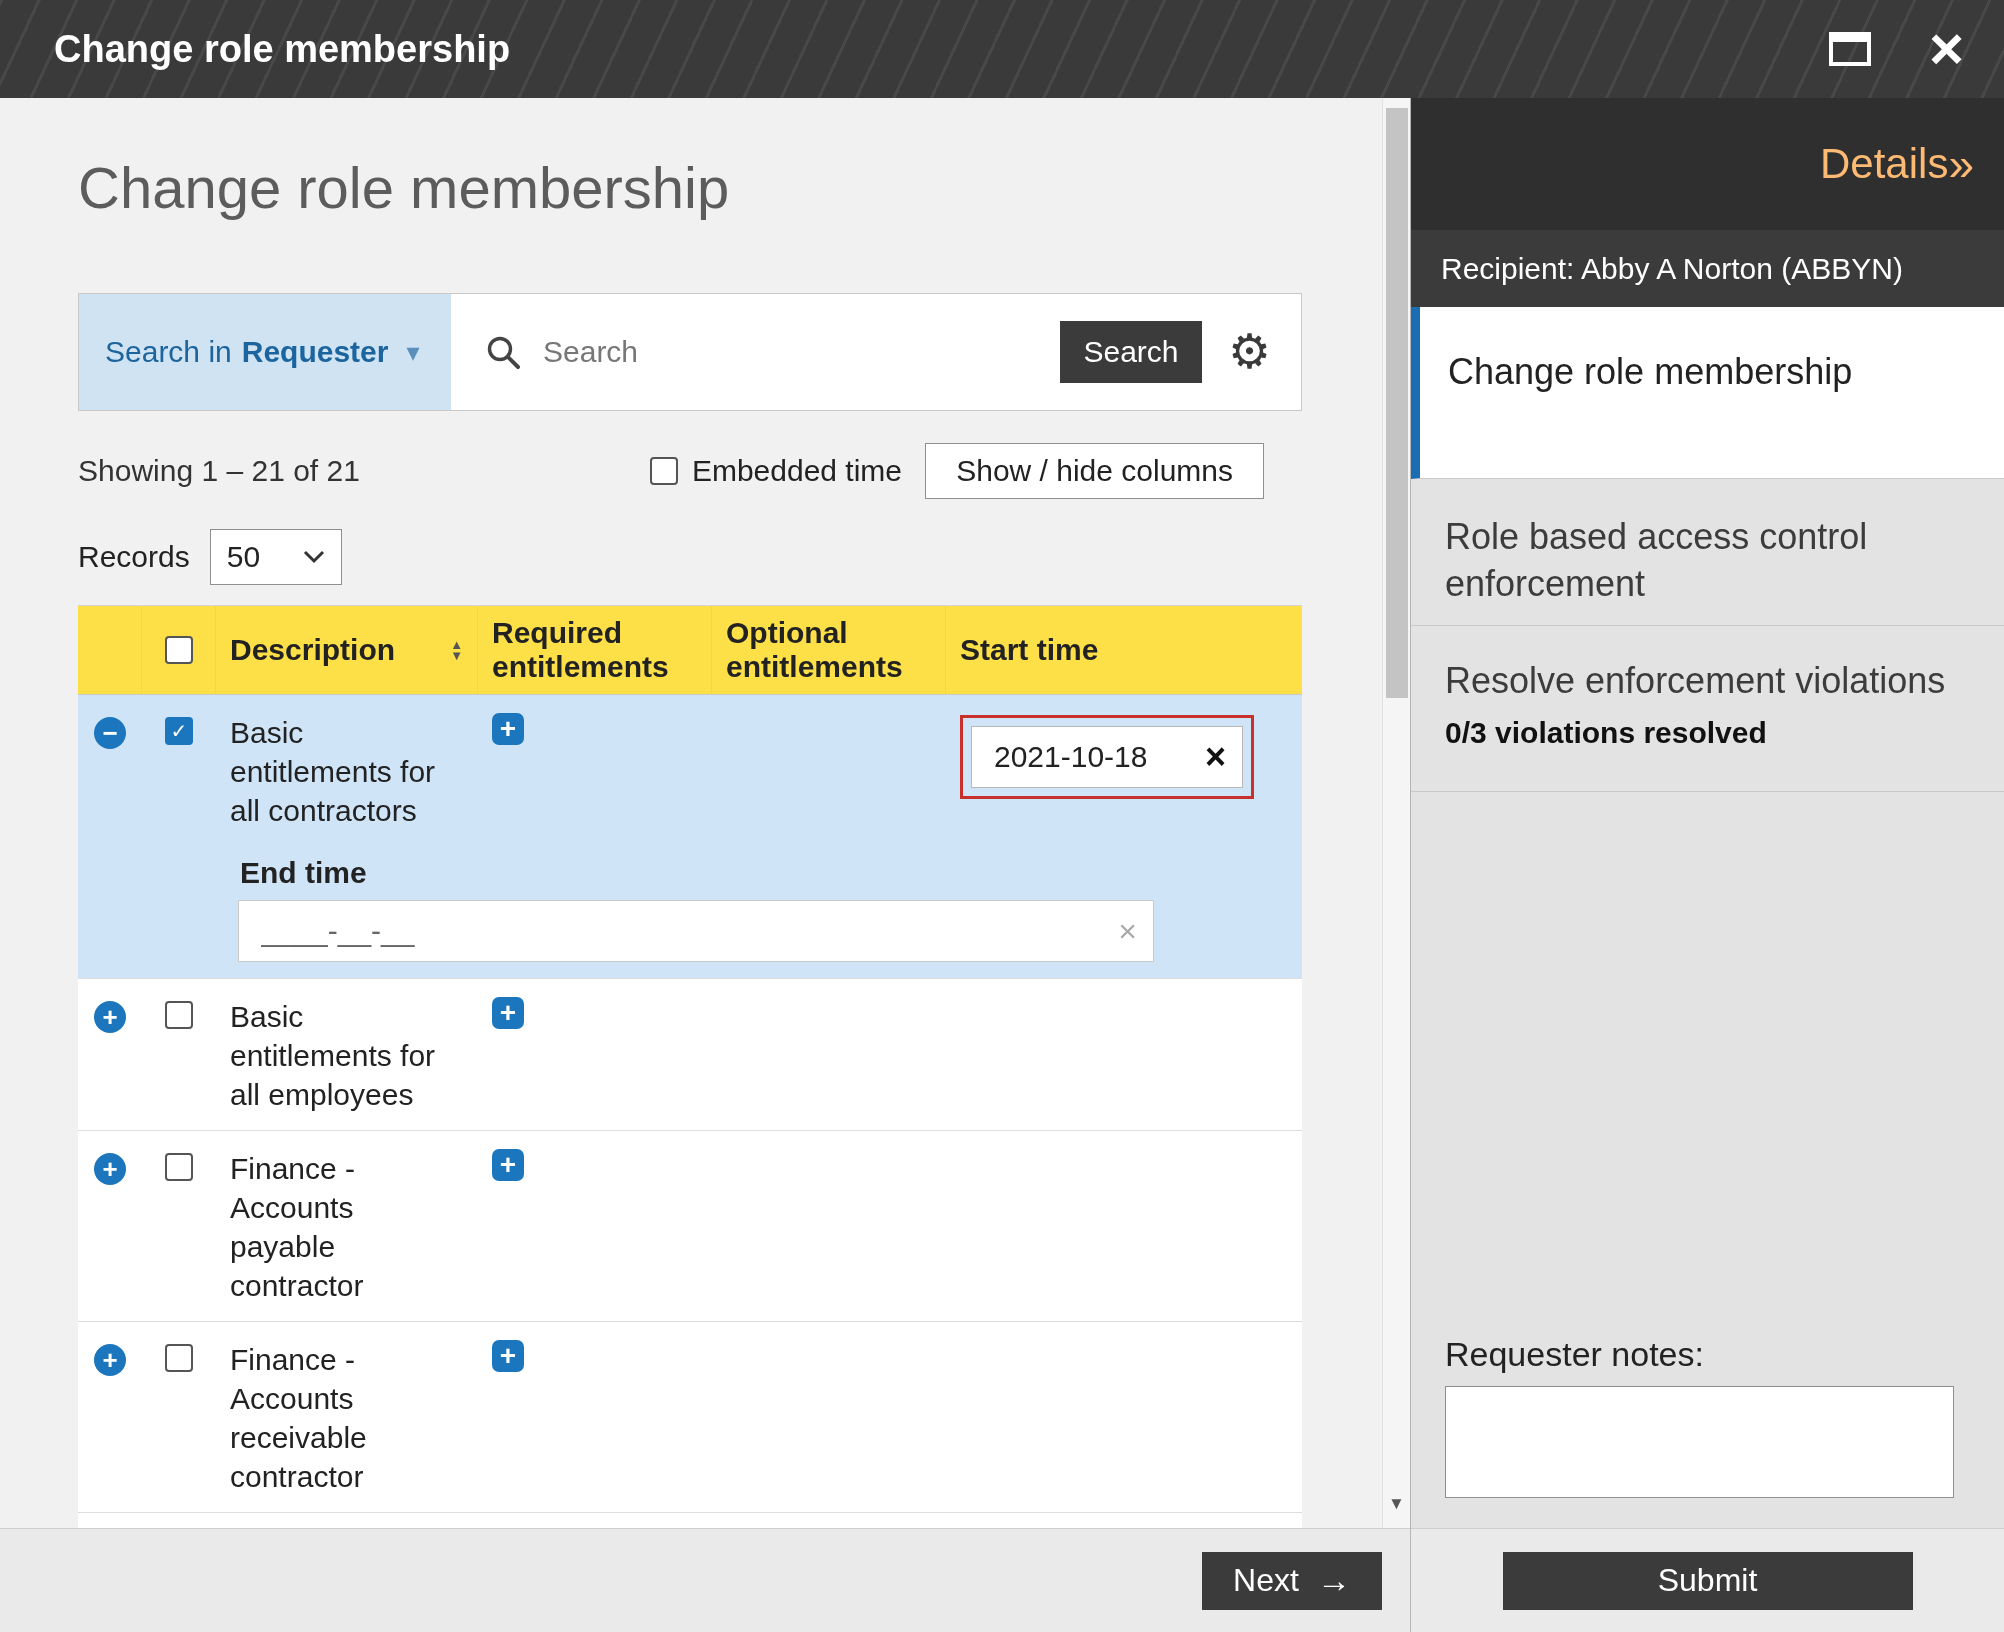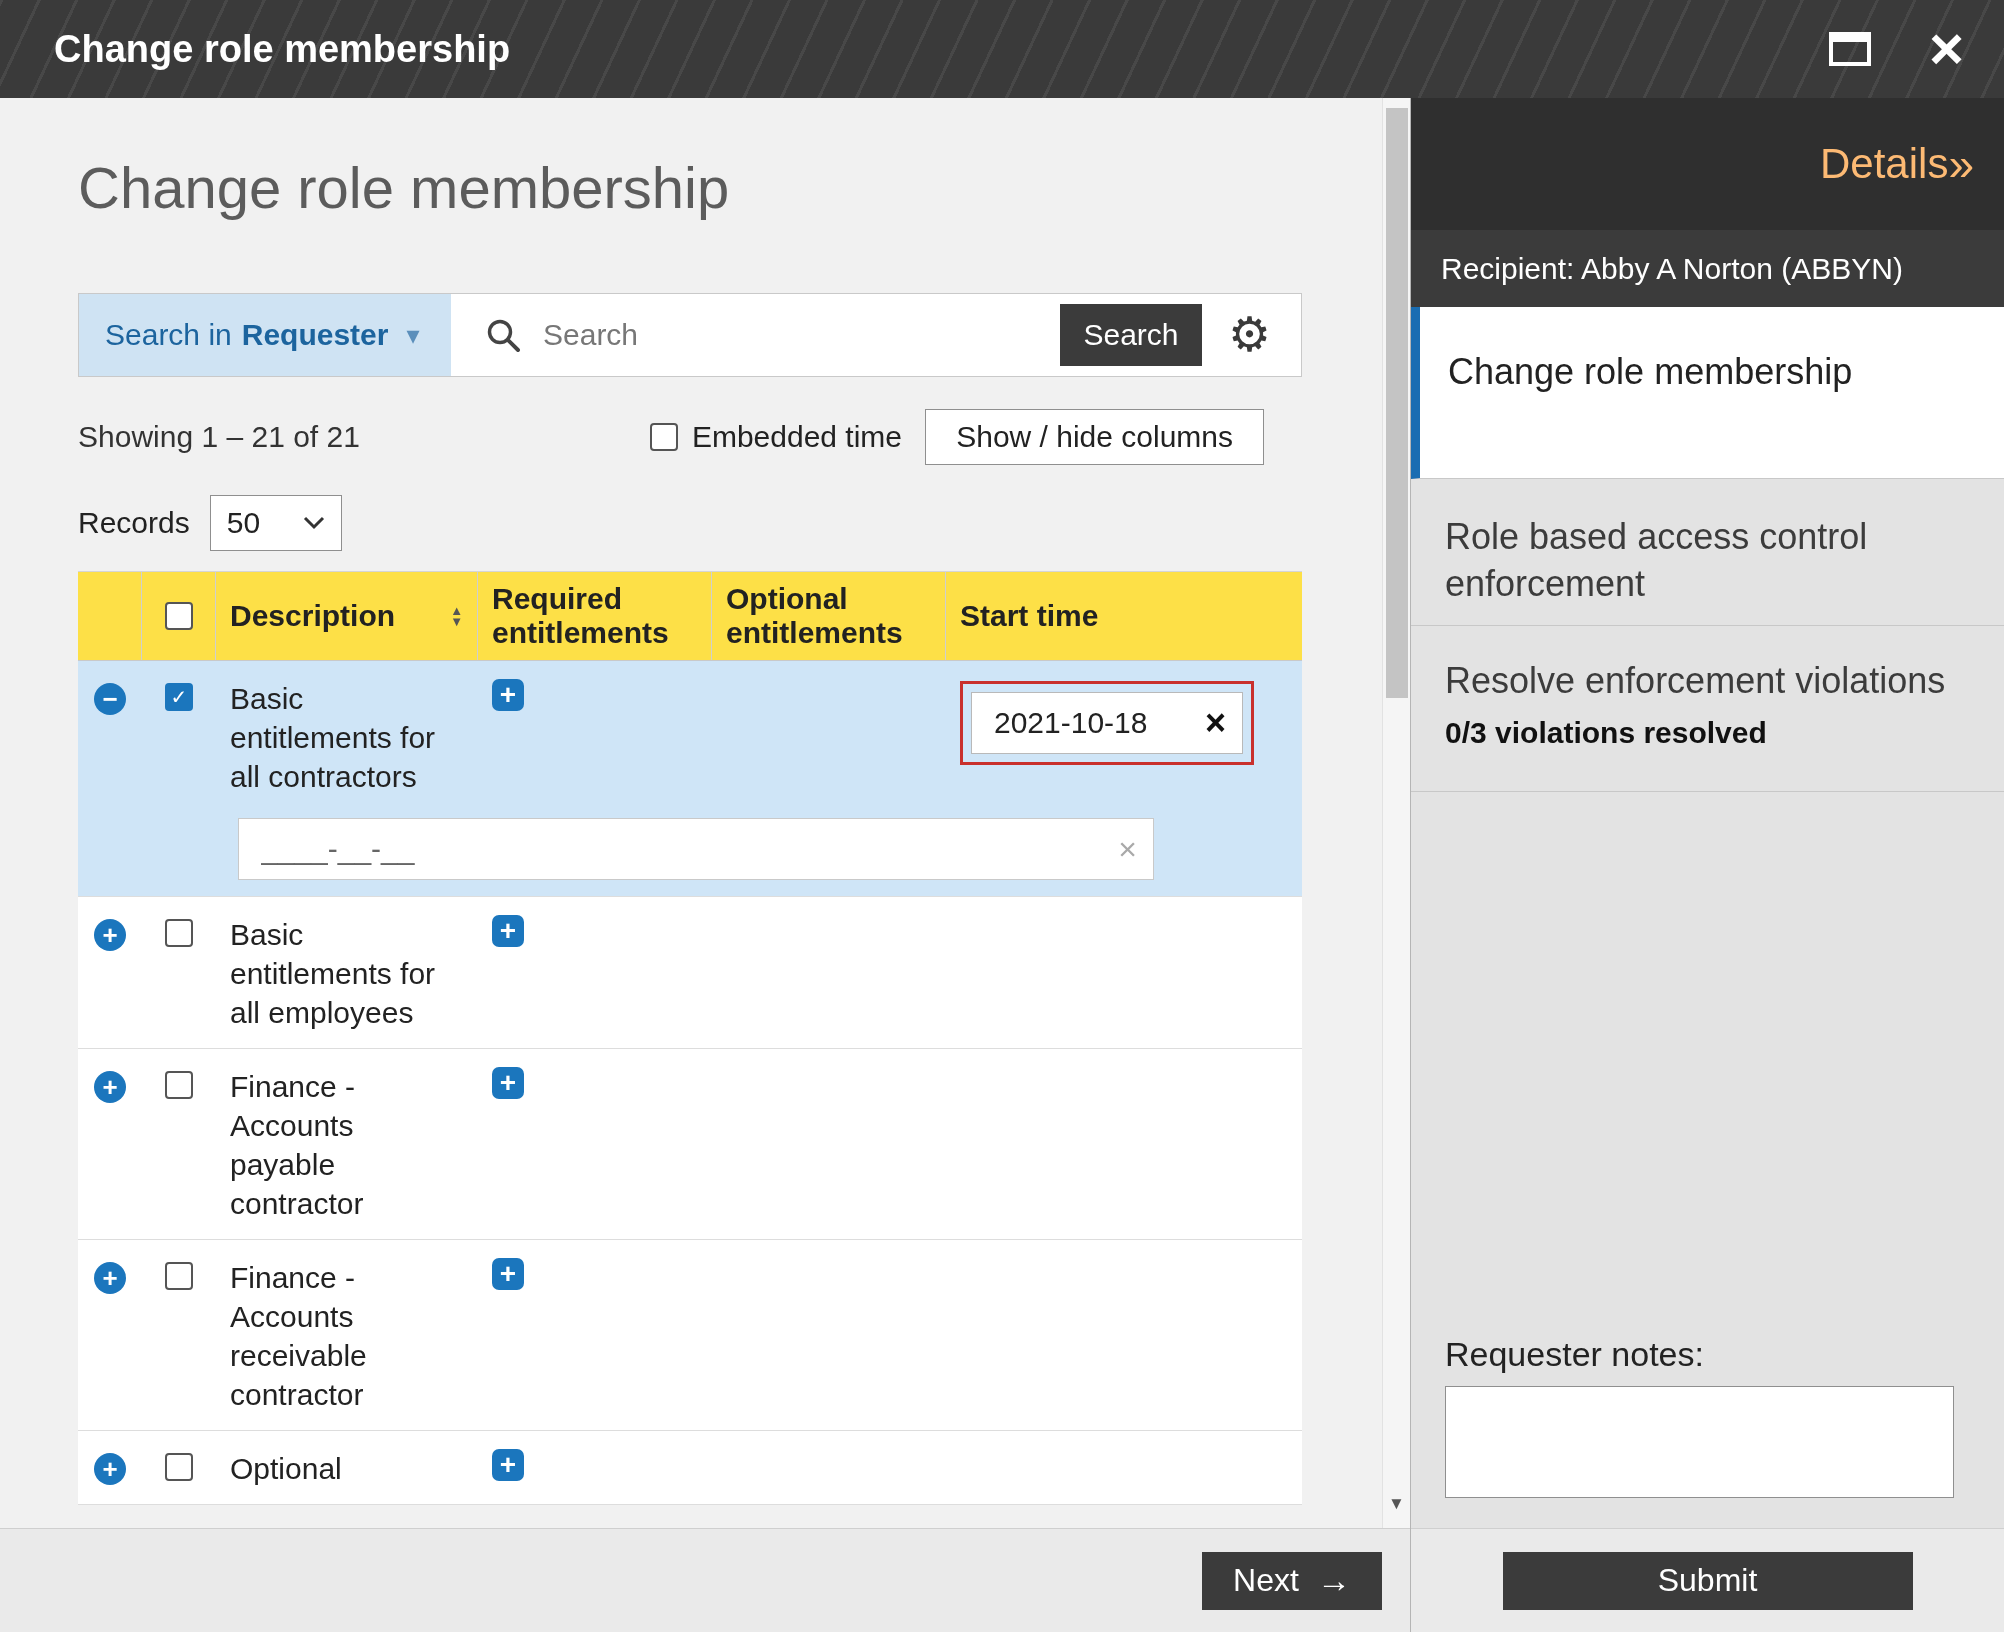--- a/index.html
+++ b/index.html
@@ -22,21 +22,21 @@
   .main-scroll { width:1382px; background:#f1f1f1; padding:0 78px; overflow:hidden; }
   .scrollbar { width:28px; background:#f5f5f5; border-left:1px solid #e2e2e2; position:relative; }
   .scroll-thumb { position:absolute; left:3px; top:10px; width:22px; height:590px; background:#c4c4c4; }
   .scroll-down { position:absolute; bottom:14px; left:0; width:100%; text-align:center; font-size:17px; color:#555; }
   .main-footer { height:104px; background:#eaeaea; border-top:1px solid #cfcfcf;
                  display:flex; align-items:center; justify-content:flex-end; padding-right:28px; }
 
   
   .page-title { margin-top:56px; font-size:58px; color:#5c5c5c; font-weight:400; }
 
-  .search-bar { width:1224px; height:84px; margin-top:72px; background:#fff; border:1px solid #c9c9c9;
+  .search-bar { width:1224px; height:118px; margin-top:72px; background:#fff; border:1px solid #c9c9c9;
                 display:flex; align-items:center; }
   .search-scope { height:100%; width:372px; background:#cfe3f3; display:flex; align-items:center;
                   padding:0 26px; font-size:30px; color:#1c649e; }
   .search-scope b { margin-left:10px; }
   .scope-caret { margin-left:18px; font-size:26px; color:#5b8fbb; }
   .search-icon { margin-left:34px; display:flex; }
   .search-input { flex:1; margin-left:22px; border:none; outline:none; background:transparent;
                   font-size:30px; color:#333; min-width:0; }
   .search-input::placeholder { color:#777; }
   .search-btn { width:142px; height:62px; background:#3b3b3b; color:#fff; font-size:30px; border:none;
@@ -208,20 +208,21 @@
               <div class="red-box">
                 <div class="time-input">
                   <input value="2021-10-18" style="">
                   <span class="clear-dark">×</span>
                 </div>
               </div>
             </div>
           </div>
 
           <div class="tr-sub">
+            <div class="endtime-label">End time</div>
             <div class="endtime-input">
               <input placeholder="____-__-__" style="">
               <span class="clear-gray">×</span>
             </div>
           </div>
 
           <div class="tr">
             <div class="td c-expand">
               <div class="icon-circle">+</div>
             </div>

